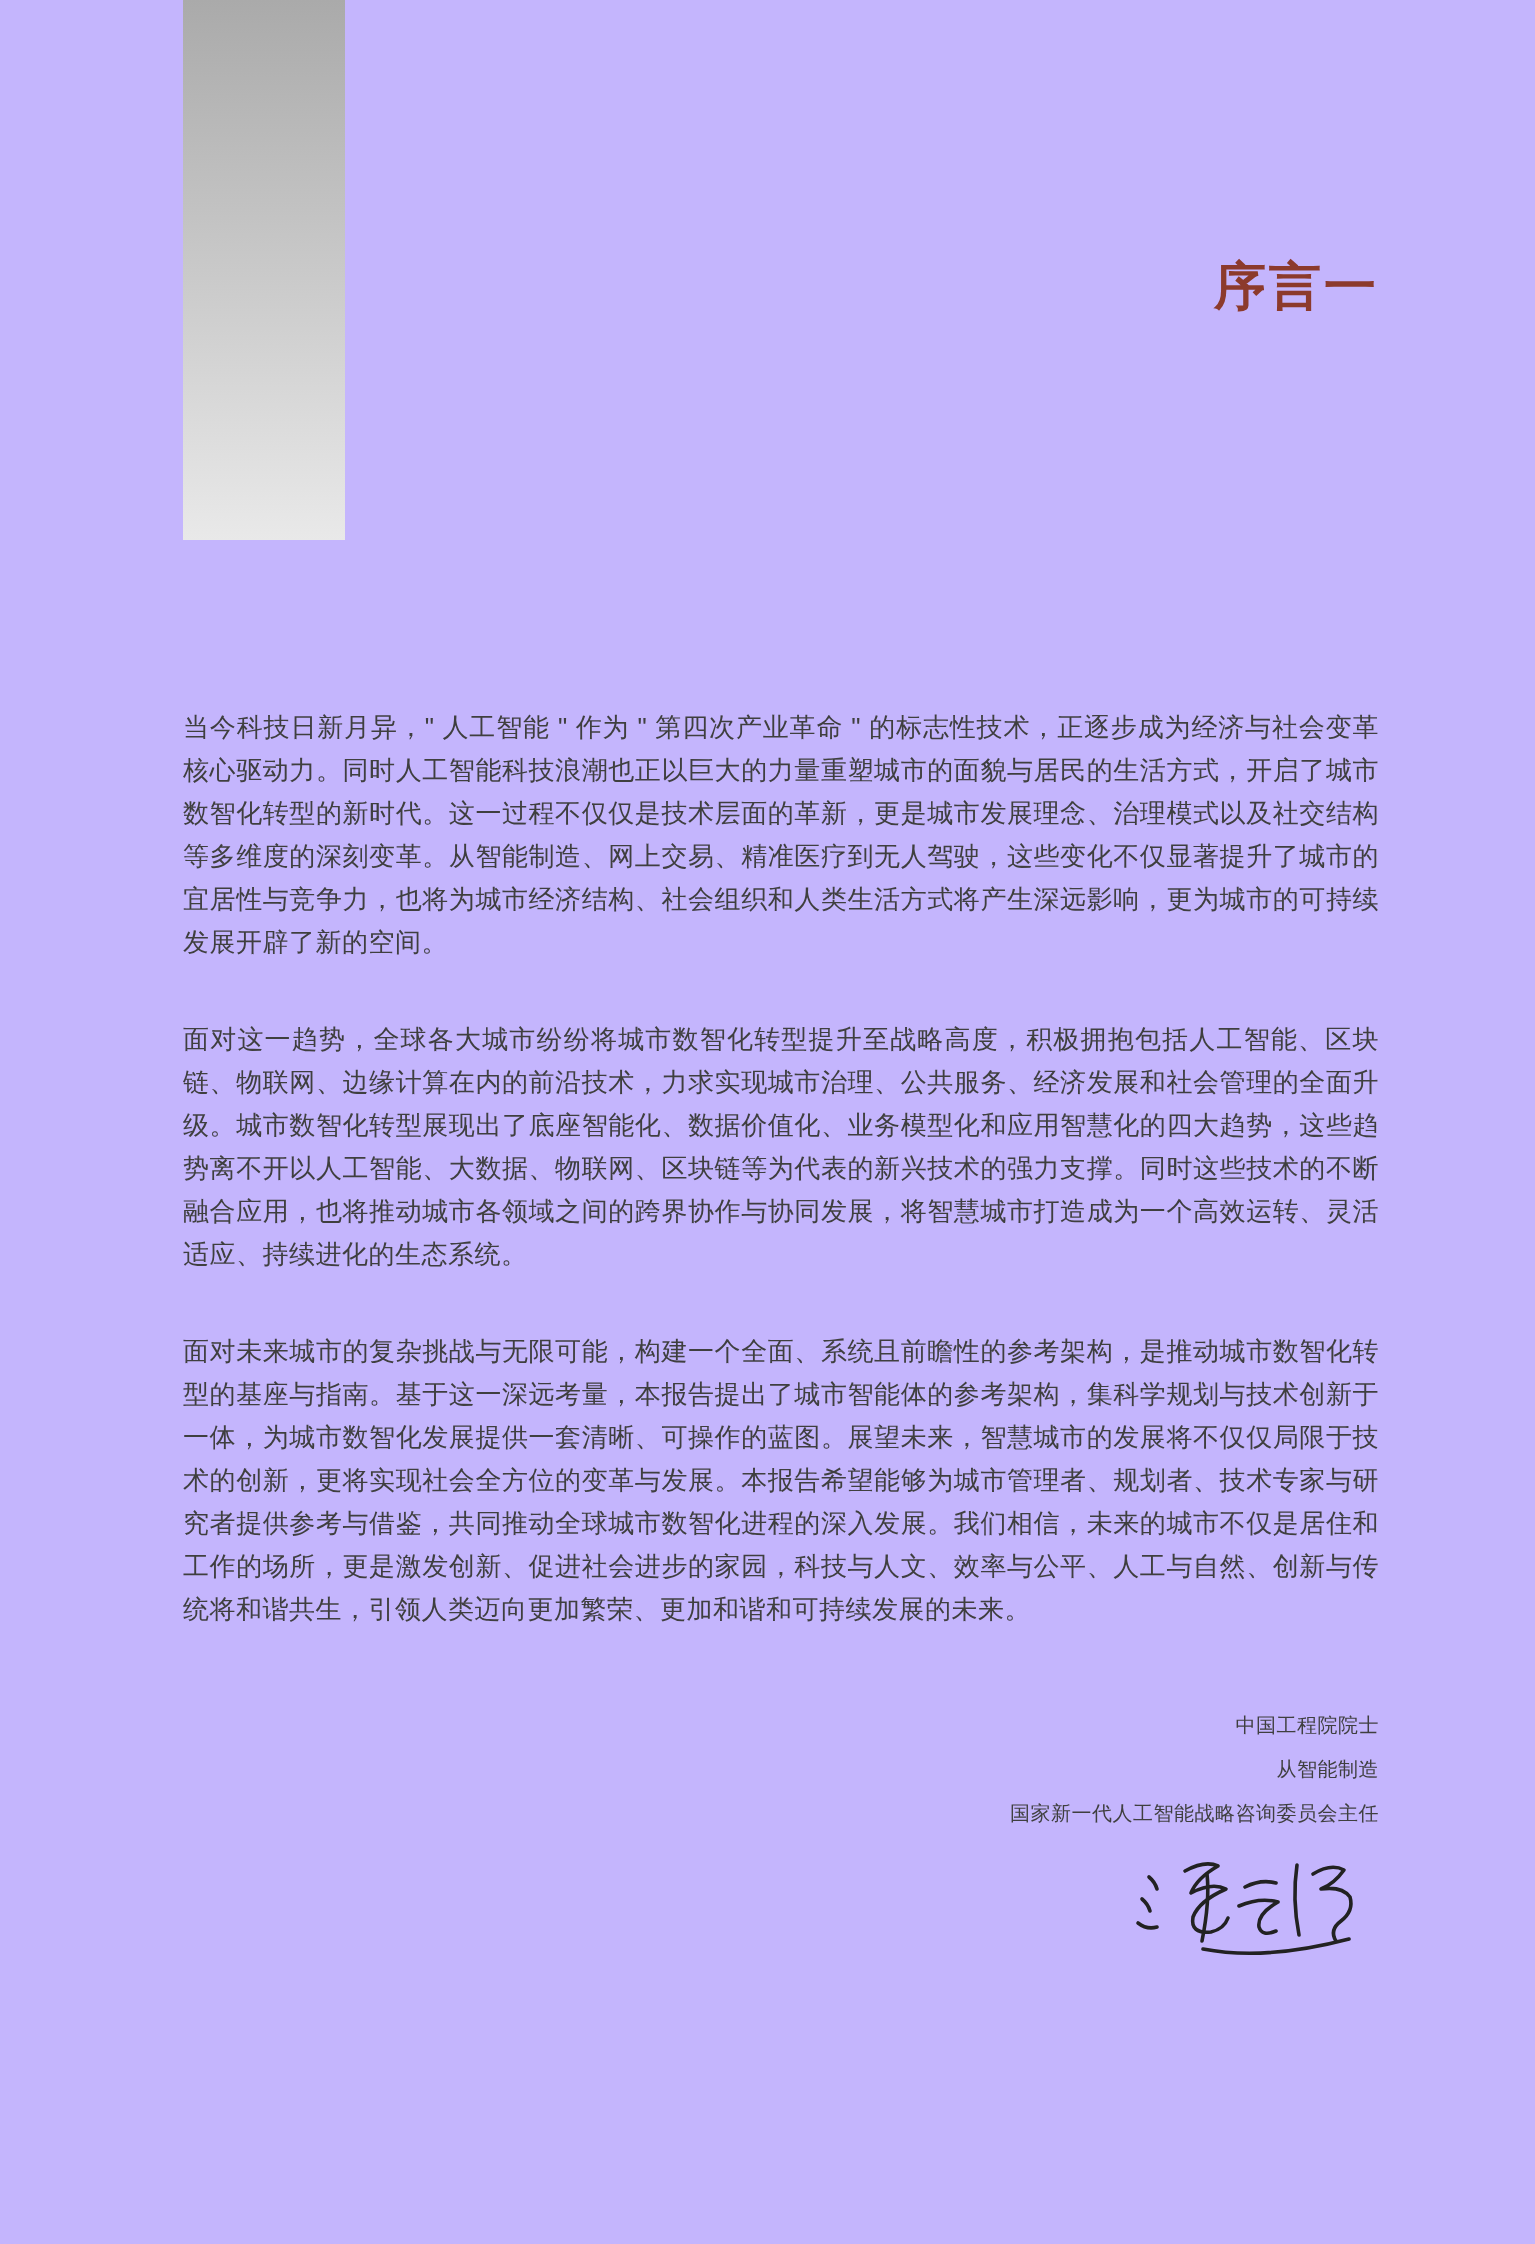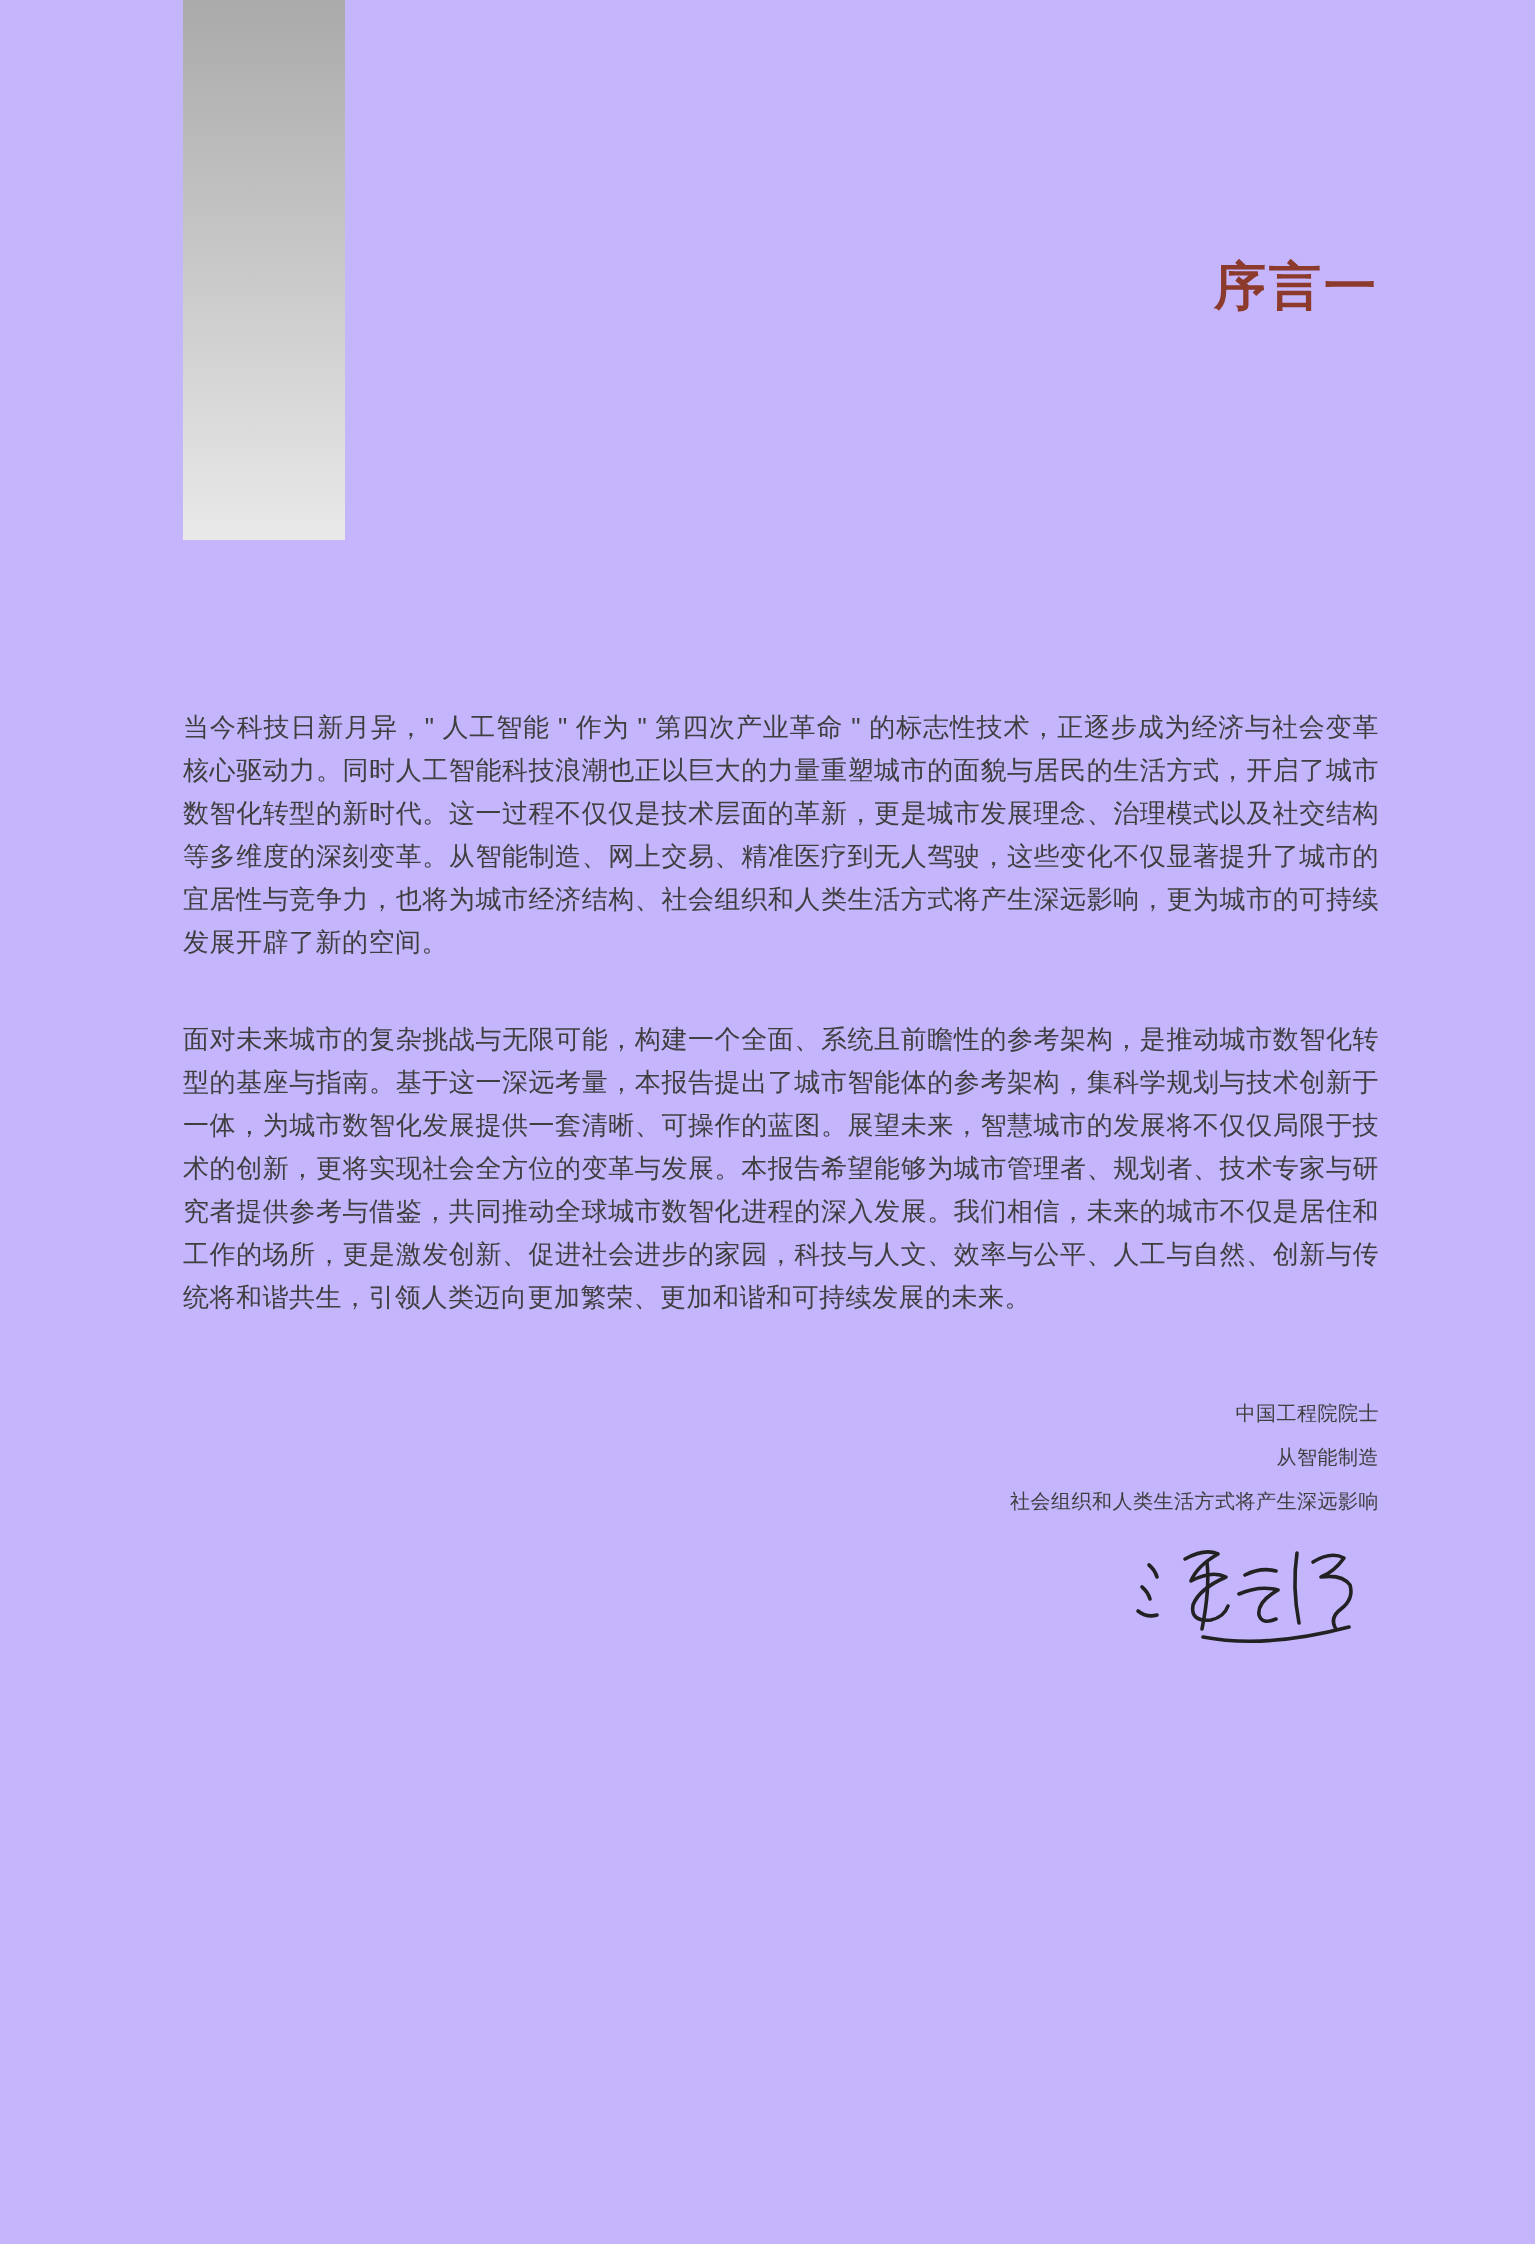--- a/index.html
+++ b/index.html
@@ -81,26 +81,27 @@
 <body>
 
 <div class="page">
 
   <div class="gradient-bar"></div>
 
   <h1 class="page-title">序言一</h1>
 
   <main class="content">
     <p>当今科技日新月异，" 人工智能 " 作为 " 第四次产业革命 " 的标志性技术，正逐步成为经济与社会变革核心驱动力。同时人工智能科技浪潮也正以巨大的力量重塑城市的面貌与居民的生活方式，开启了城市数智化转型的新时代。这一过程不仅仅是技术层面的革新，更是城市发展理念、治理模式以及社交结构等多维度的深刻变革。从智能制造、网上交易、精准医疗到无人驾驶，这些变化不仅显著提升了城市的宜居性与竞争力，也将为城市经济结构、社会组织和人类生活方式将产生深远影响，更为城市的可持续发展开辟了新的空间。</p>
+    <p>面对这一趋势，全球各大城市纷纷将城市数智化转型提升至战略高度，积极拥抱包括人工智能、区块链、物联网、边缘计算在内的前沿技术，力求实现城市治理、公共服务、经济发展和社会管理的全面升级。城市数智化转型展现出了底座智能化、数据价值化、业务模型化和应用智慧化的四大趋势，这些趋势离不开以人工智能、大数据、物联网、区块链等为代表的新兴技术的强力支撑。同时这些技术的不断融合应用，也将推动城市各领域之间的跨界协作与协同发展，将智慧城市打造成为一个高效运转、灵活适应、持续进化的生态系统。</p>
     <p>面对未来城市的复杂挑战与无限可能，构建一个全面、系统且前瞻性的参考架构，是推动城市数智化转型的基座与指南。基于这一深远考量，本报告提出了城市智能体的参考架构，集科学规划与技术创新于一体，为城市数智化发展提供一套清晰、可操作的蓝图。展望未来，智慧城市的发展将不仅仅局限于技术的创新，更将实现社会全方位的变革与发展。本报告希望能够为城市管理者、规划者、技术专家与研究者提供参考与借鉴，共同推动全球城市数智化进程的深入发展。我们相信，未来的城市不仅是居住和工作的场所，更是激发创新、促进社会进步的家园，科技与人文、效率与公平、人工与自然、创新与传统将和谐共生，引领人类迈向更加繁荣、更加和谐和可持续发展的未来。</p>
 
     <div class="signature-block">
       <div class="sig-line">中国工程院院士</div>
       <div class="sig-line">从智能制造</div>
-      <div class="sig-line">社会组织和人类生活方式将产生深远影响</div>
+      <div class="sig-line">国家新一代人工智能战略咨询委员会主任</div>
 
       <div class="signature-graphic">
         <svg viewBox="0 0 232 112" xmlns="http://www.w3.org/2000/svg" aria-hidden="true">
 
           <path class="sig-stroke" d="M16 28 Q22 33 24 40"></path>
           <path class="sig-stroke" d="M9 50 Q15 55 17 62"></path>
           <path class="sig-stroke" d="M5 74 Q14 81 24 78"></path>
 
           <path class="sig-stroke" d="M52 22 Q72 11 85 17 Q64 29 58 44 Q79 33 93 40 Q66 52 60 68 Q57 85 78 83 Q91 80 95 69"></path>
           <path class="sig-stroke" d="M74 25 Q77 52 69 92"></path>

